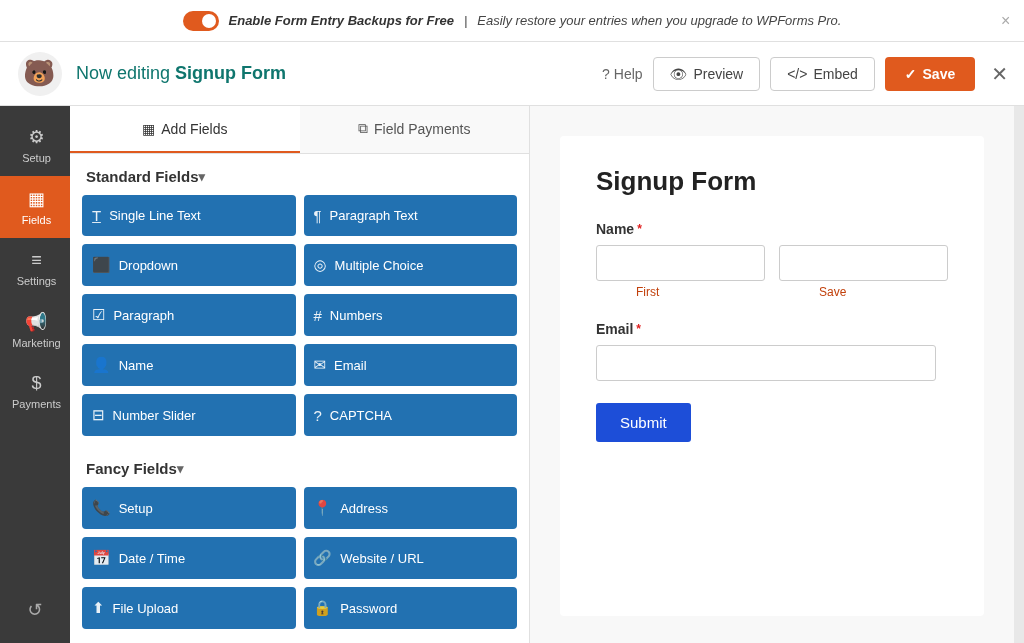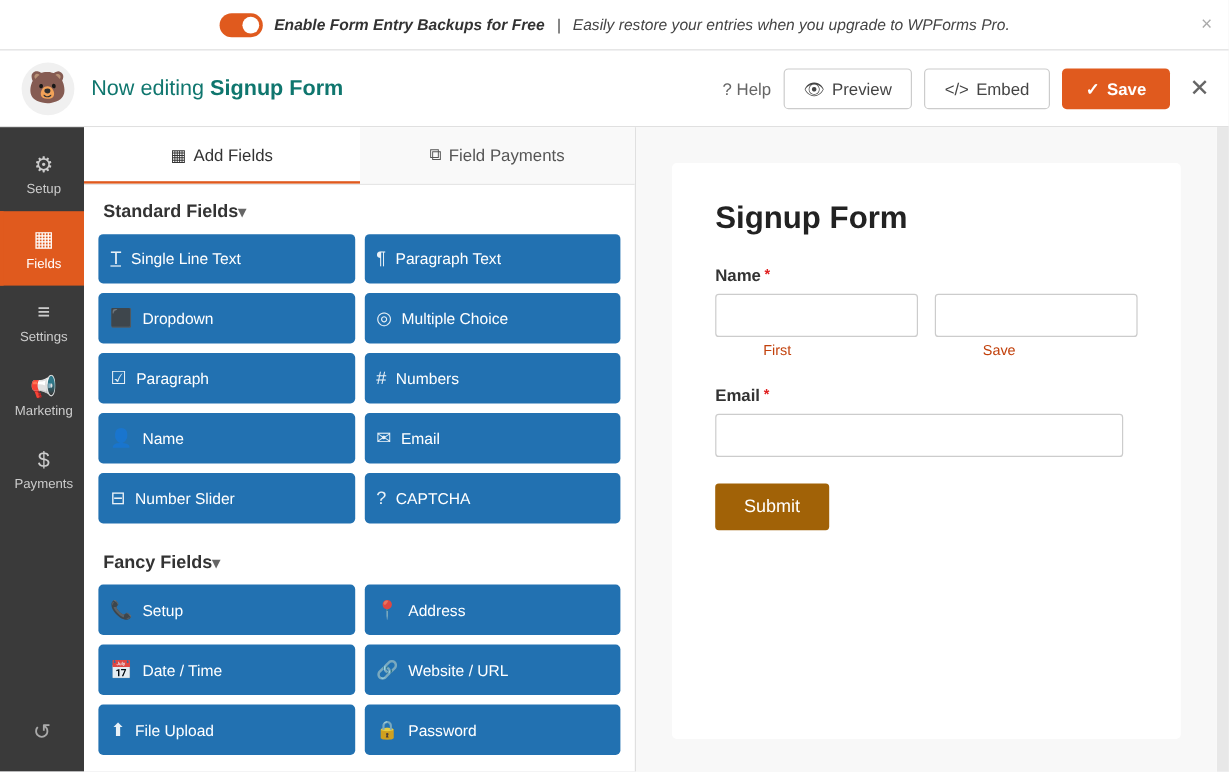--- a/index.html
+++ b/index.html
@@ -234,21 +234,21 @@
       border: 1px solid #ccc;
       border-radius: 3px;
       padding: 9px 10px;
       font-size: 14px;
       outline: none;
       background: #fff;
       height: 100px;
       resize: vertical;
     }
     .form-submit {
-      background: #a16207;
+      background: #1d4ed8;
       border: none;
       border-radius: 3px;
       padding: 11px 24px;
       font-size: 15px;
       color: #fff;
       cursor: pointer;
       font-weight: 500;
     }
 
     

